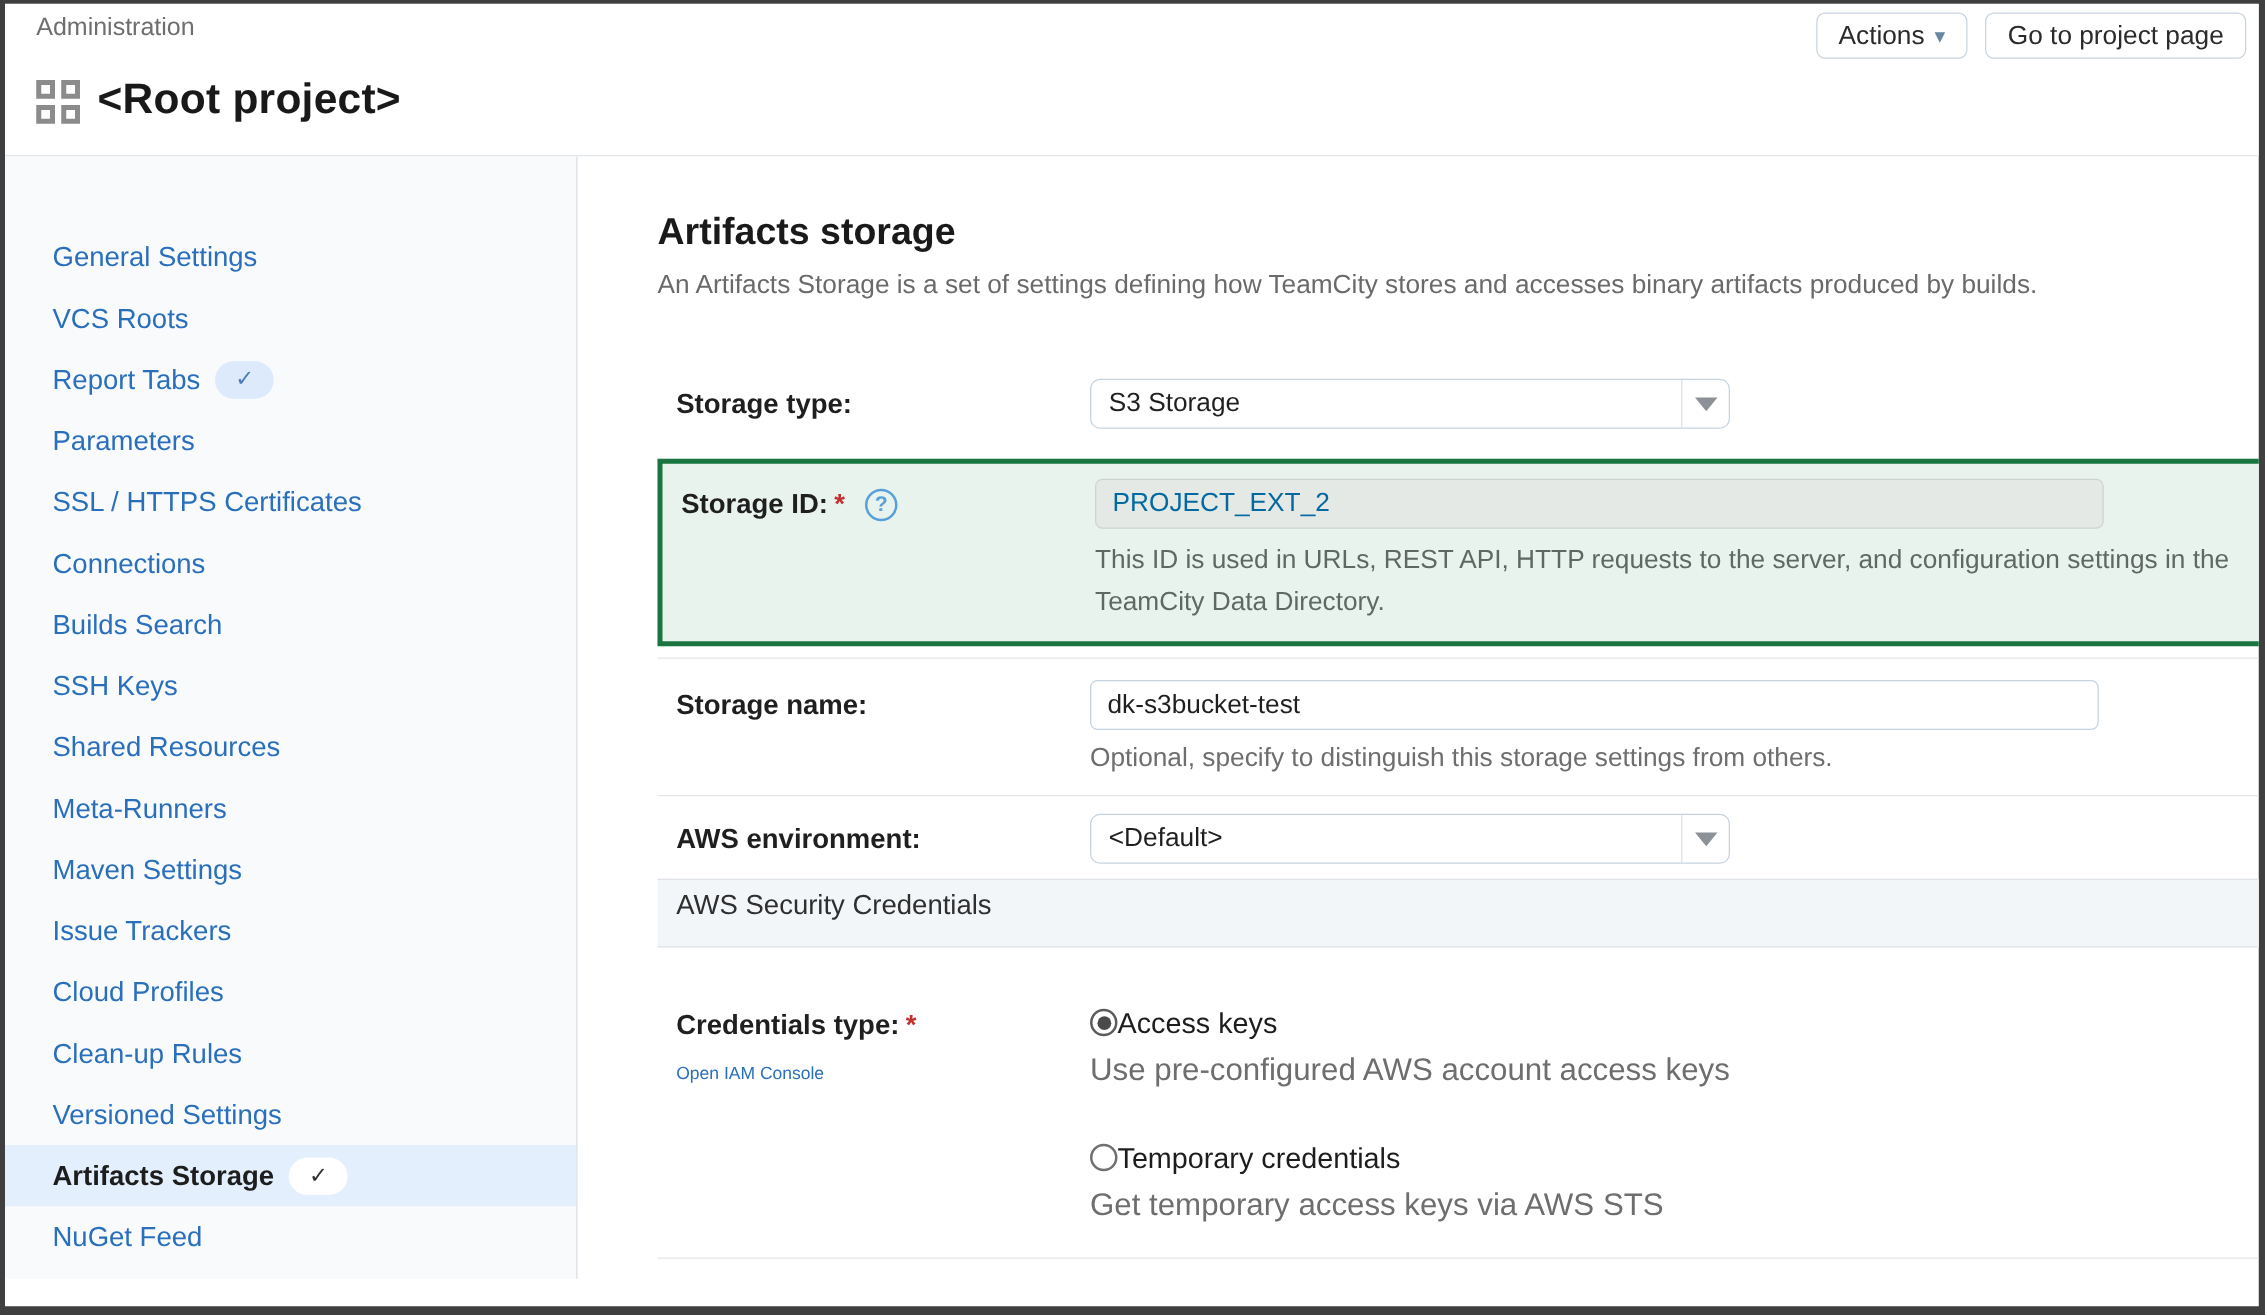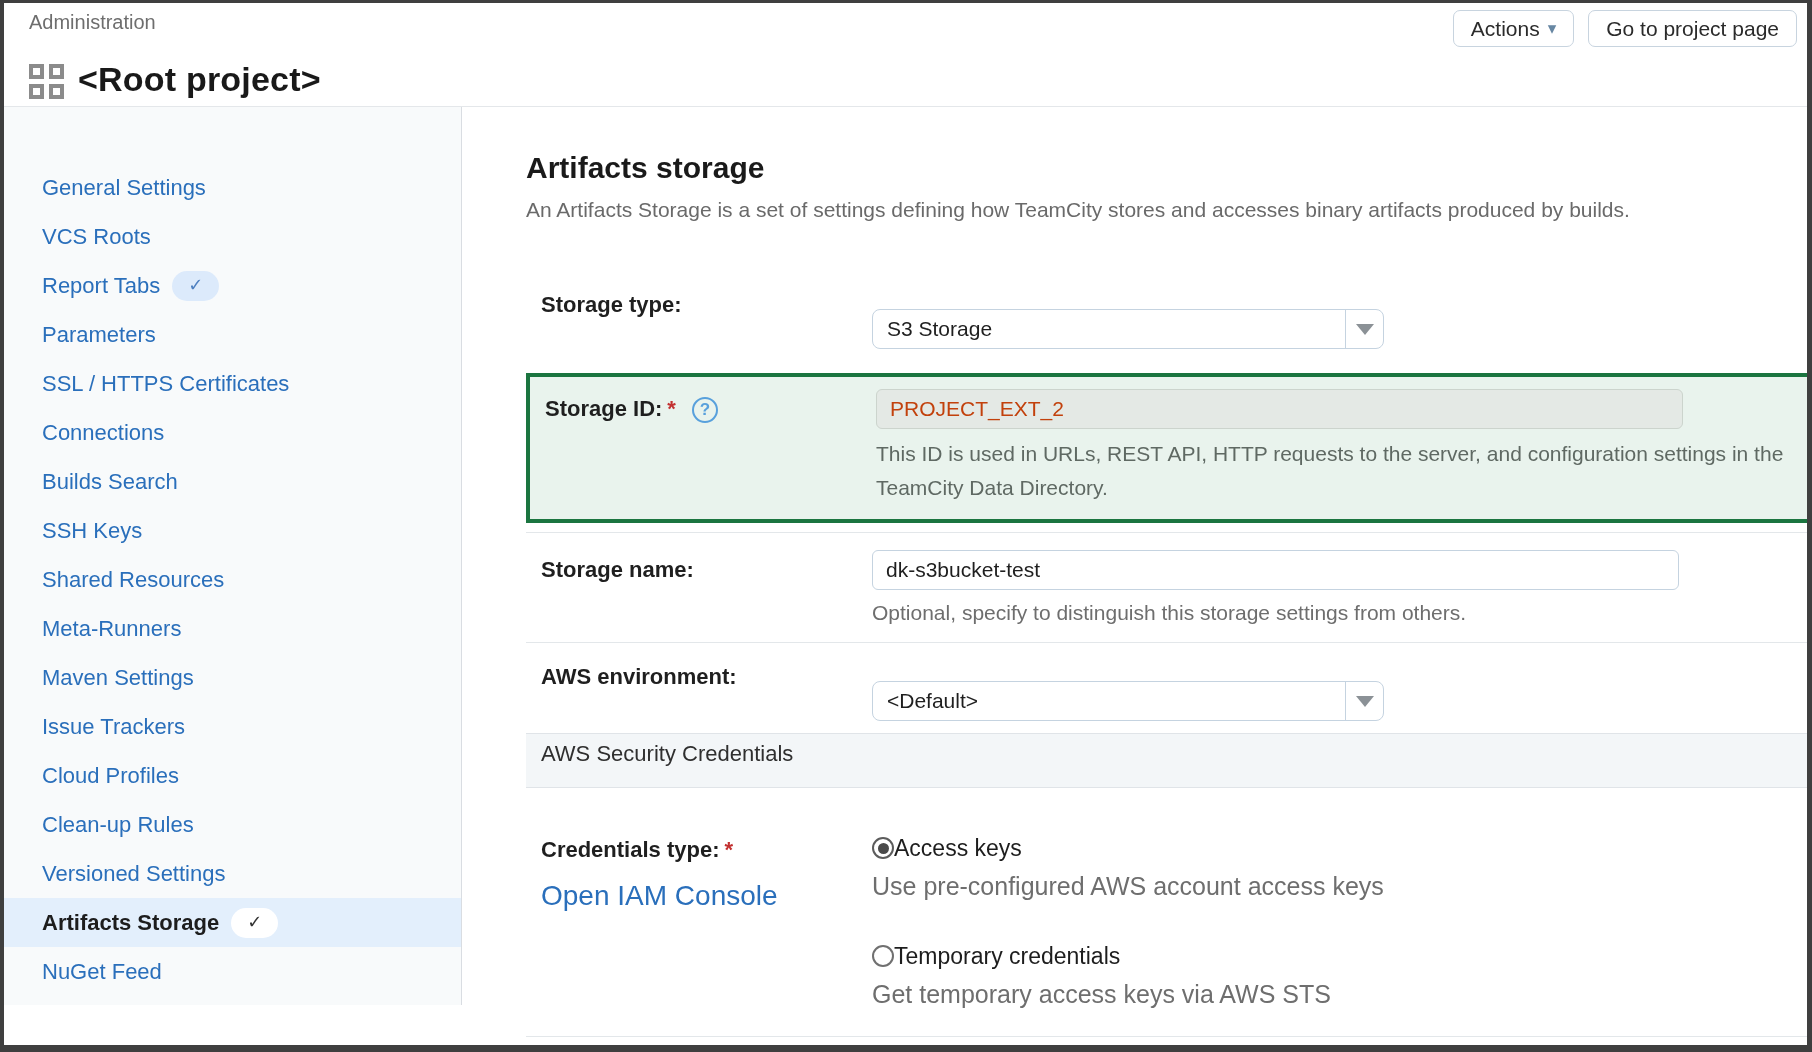--- a/index.html
+++ b/index.html
@@ -11,21 +11,21 @@
     width: 1812px; height: 1052px;
     background: #ffffff;
     border: solid #3f3f3f;
     border-width: 3px 5px 7px 4px;
     overflow: hidden;
   }
 
   
   .header {
     position: relative;
-    height: 104px;
+    height: 122px;
     background: #ffffff;
     border-bottom: 1px solid #e4e7ea;
   }
   .breadcrumb {
     position: absolute; left: 25px; top: 8px;
     font-size: 20px; color: #6e6e6e;
   }
   .header-buttons {
     position: absolute; right: 10px; top: 7px;
     display: flex; gap: 14px;
@@ -94,21 +94,21 @@
     padding-left: 15px; font-size: 22px; font-weight: 700; color: #1f1f1f;
     line-height: 40px; white-space: nowrap;
   }
   .required { color: #c23030; font-weight: 700; margin-left: 5px; }
 
   .row-storage-type { margin-top: 60px; }
 
   .select-box {
     width: 512px; height: 40px;
     background: #fff; border: 1px solid #c5d3e0; border-radius: 8px;
-    display: flex; align-items: stretch; cursor: pointer; margin-top: 24px;
+    display: flex; align-items: stretch; cursor: pointer;
   }
   .select-value {
     flex: 1 1 auto; font-size: 21px; color: #1f1f1f;
     line-height: 38px; padding-left: 14px;
     white-space: nowrap; overflow: hidden;
   }
   .select-arrow-cell {
     flex: 0 0 38px; border-left: 1px solid #c5d3e0;
     display: flex; align-items: center; justify-content: center;
     border-radius: 0 8px 8px 0;
@@ -135,21 +135,21 @@
     font-size: 17px; font-weight: 700; margin-left: 10px;
     vertical-align: middle; cursor: pointer;
   }
   .text-input {
     width: 807px; height: 40px;
     border: 1px solid #c5d3e0; border-radius: 6px;
     font-family: inherit; font-size: 21px; color: #1f1f1f;
     padding: 0 13px; background: #fff; outline: none;
   }
   .text-input:disabled {
-    background: #e4e9e5; border-color: #ccd4cd; color: #c2410c;
+    background: #e4e9e5; border-color: #ccd4cd; color: #0369a1;
   }
   .id-hint {
     margin-top: 8px; max-width: 916px;
     font-size: 21px; line-height: 34px; color: #5f6963;
   }
   .field-hint {
     margin-top: 9px; font-size: 21px; color: #6e6e6e; line-height: 28px;
   }
 
   .hr { border: none; border-top: 1px solid #e3e7ea; margin: 0 5px 0 0; }
@@ -163,21 +163,21 @@
     height: 55px; line-height: 39px;
     background: #f3f6f8;
     border-top: 1px solid #e0e4e8; border-bottom: 1px solid #e0e4e8;
     font-size: 22px; color: #2f2f2f;
     padding-left: 15px;
   }
 
   .row-credentials { margin-top: 42px; }
   .cred-link {
     display: block; padding-left: 15px; margin-top: 10px;
-    font-size: 28px; color: #2a6fbb; text-decoration: none; cursor: pointer;
+    font-size: 14px; color: #2a6fbb; text-decoration: none; cursor: pointer;
     white-space: nowrap;
   }
   .radio-option { display: flex; align-items: center; cursor: pointer; }
   .radio-circle {
     width: 22px; height: 22px; border-radius: 50%;
     border: 2px solid #5c5c5c; background: #fff;
     display: inline-flex; align-items: center; justify-content: center;
     flex: 0 0 22px;
   }
   .radio-circle.checked::after {

